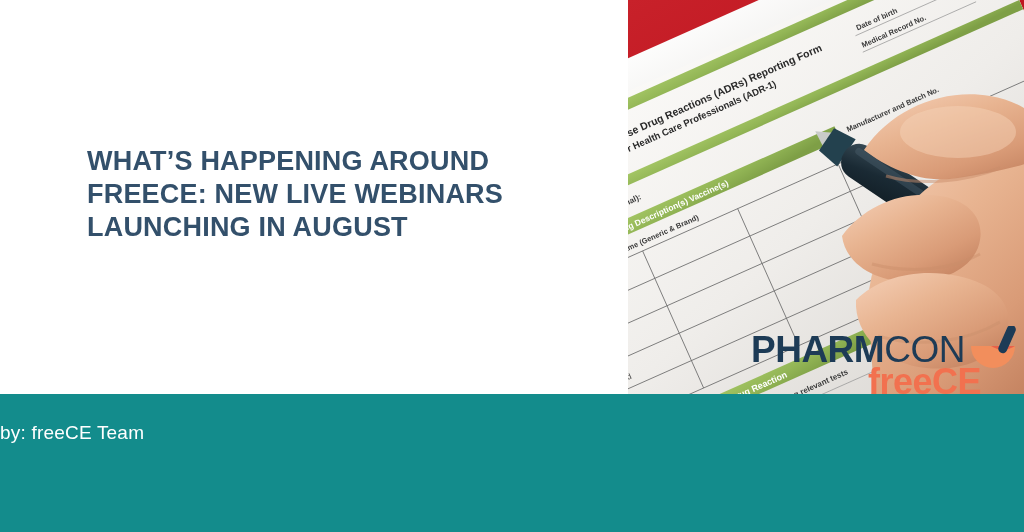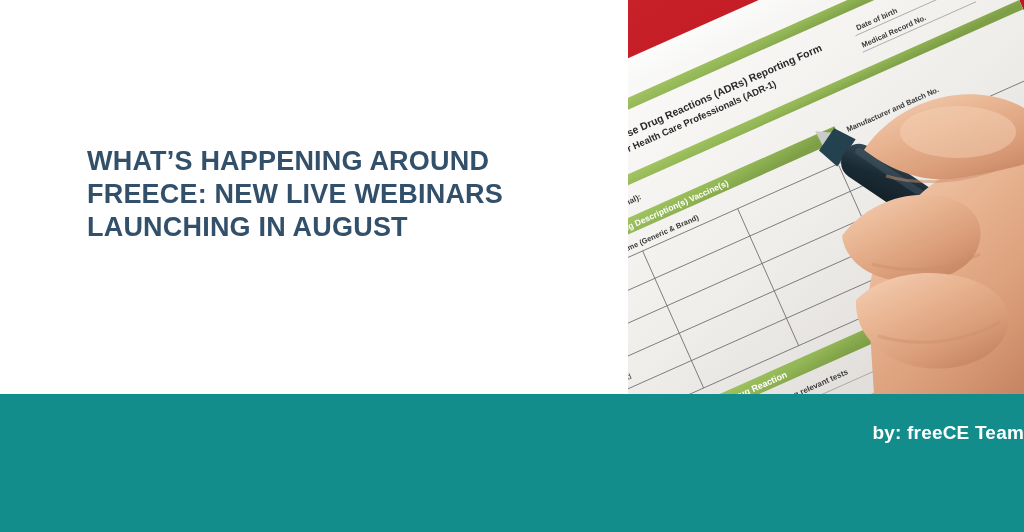--- a/index.html
+++ b/index.html
@@ -85,24 +85,24 @@
   .teal-band {
     position:absolute;
     left:0; top:394px;
     width:1024px; height:138px;
     background:#138C8C;
   }
   .byline {
     position:absolute;
     left:0; top:28px;
     width:1024px;
-    text-align:right;
+    text-align:left;
     color:#ffffff;
     font-size:19px;
-    font-weight:700;
+    font-weight:400;
     letter-spacing:0.2px;
   }
 </style>
 </head>
 <body>
 
 <div id="stage">
 
   <div class="title-panel">
     <h1 class="title-text">WHAT’S HAPPENING AROUND FREECE: NEW LIVE WEBINARS LAUNCHING IN AUGUST</h1>
@@ -231,18 +231,29 @@
           <path d="M258,176 C292,186 336,182 372,168" stroke="#C98E6B" stroke-width="3" fill="none" opacity="0.5"></path>
           <path d="M244,264 C282,274 324,270 352,254" stroke="#C98E6B" stroke-width="3" fill="none" opacity="0.45"></path>
           <path d="M250,336 C290,348 338,342 372,322" stroke="#C98E6B" stroke-width="3" fill="none" opacity="0.4"></path>
 
           <ellipse cx="330" cy="132" rx="58" ry="26" fill="#F6D4BA" opacity="0.45"></ellipse>
         </g>
       </g>
     </svg>
   </div>
 
+  <div class="logo">
+    <div class="logo-row1">
+      <span class="logo-pharm">PHARM</span><span class="logo-con">CON</span>
+    </div>
+    <div class="logo-row2">freeCE</div>
+    <svg class="logo-mark" viewBox="0 0 56 56">
+      <path d="M4 20 A22 22 0 0 0 48 20 Z" fill="#F28E5C"></path>
+      <path d="M24 20 A22 22 0 0 0 48 20 Z" fill="#E8614A"></path>
+      <rect x="36" y="-2" width="9" height="30" rx="4.5" transform="rotate(24 40 12)" fill="#1D3B56"></rect>
+    </svg>
+  </div>
 
   <div class="teal-band">
     <div class="byline">by: freeCE Team</div>
   </div>
 
 </div>
 
 </body></html>

